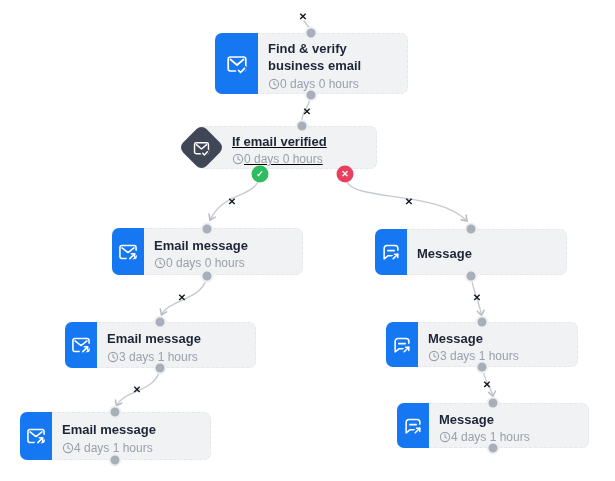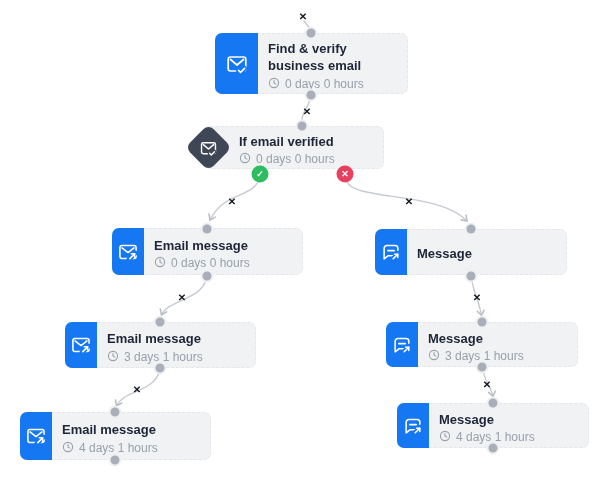--- a/index.html
+++ b/index.html
@@ -6,21 +6,21 @@
   .canvas{position:relative;width:615px;height:481px;background:#ffffff;overflow:hidden;
           font-family:"Liberation Sans", sans-serif;}
   svg.wires{position:absolute;left:0;top:0;z-index:1;}
   .node{position:absolute;display:flex;align-items:stretch;background:#f1f2f4;
         border:1px dashed #e4e7eb;border-radius:7px;z-index:2;box-sizing:border-box;}
   .node-icon{flex:0 0 32px;margin:-1px;background:#1577f2;border-radius:7px 0 0 7px;
              display:flex;align-items:center;justify-content:center;}
   .node-icon.wide{flex-basis:43px;}
   .node-body{display:flex;flex-direction:column;justify-content:center;padding:10px 10px 5px 11px;min-width:0;}
   .node-title{font-size:13px;font-weight:bold;color:#1d2536;line-height:1.3;}
-  .node-delay{display:flex;align-items:flex-start;gap:5px;font-size:12px;color:#98a0ac;margin-top:2px;}
+  .node-delay{display:flex;align-items:center;font-size:12px;color:#98a0ac;margin-top:2px;}
   .node.condition .node-body{padding-left:34px;}
   .diamond{position:absolute;left:-13px;top:50%;width:33px;height:33px;margin-top:-17px;
            transform:rotate(45deg);background:#3f4656;border-radius:7px;z-index:2;}
   .diamond svg{position:absolute;left:50%;top:50%;transform:translate(-50%,-50%) rotate(-45deg);}
   .dot{position:absolute;width:9px;height:9px;border-radius:50%;background:#a9aeb8;
        border:2px solid #eef0f2;transform:translate(-50%,-50%);z-index:3;}
   .xbtn{position:absolute;transform:translate(-50%,-50%);z-index:4;font-size:10px;line-height:1;
         font-weight:900;color:#10151f;cursor:pointer;user-select:none;}
   .badge{position:absolute;width:17px;height:17px;border-radius:50%;transform:translate(-50%,-50%);
          display:flex;align-items:center;justify-content:center;z-index:3;
@@ -65,21 +65,21 @@
       <div class="node-delay">
         <svg width="12" height="12" viewBox="0 0 24 24" fill="none" stroke="#98a0ac" stroke-width="2.2" stroke-linecap="round">
           <circle cx="12" cy="12" r="9.2"></circle>
             <path d="M12 7.2 V12 l3.6 2.2"></path>
         </svg>
         <span>0 days 0 hours</span>
       </div>
     </div>
   </div>
 
-  <div class="node condition" style="left:204px;top:126px;width:180px;height:43px;">
+  <div class="node condition" style="left:197px;top:126px;width:180px;height:43px;text-decoration:underline;">
     <div class="diamond">
       <svg width="19" height="19" viewBox="0 0 24 24" fill="none" stroke="#ffffff" stroke-width="1.8" stroke-linecap="round" stroke-linejoin="round">
         <rect x="3.2" y="5" width="17.6" height="14" rx="2.2"></rect>
         <path d="M5.5 7.5 L12 13 L18.5 7.5"></path>
         <path d="M13.5 18.4 l2.1 2.1 3.9 -4.1" stroke="#3f4656" stroke-width="5"></path>
         <path d="M13.5 18.4 l2.1 2.1 3.9 -4.1"></path>
       </svg>
     </div>
     <div class="node-body">
       <div class="node-title">If email verified</div>

